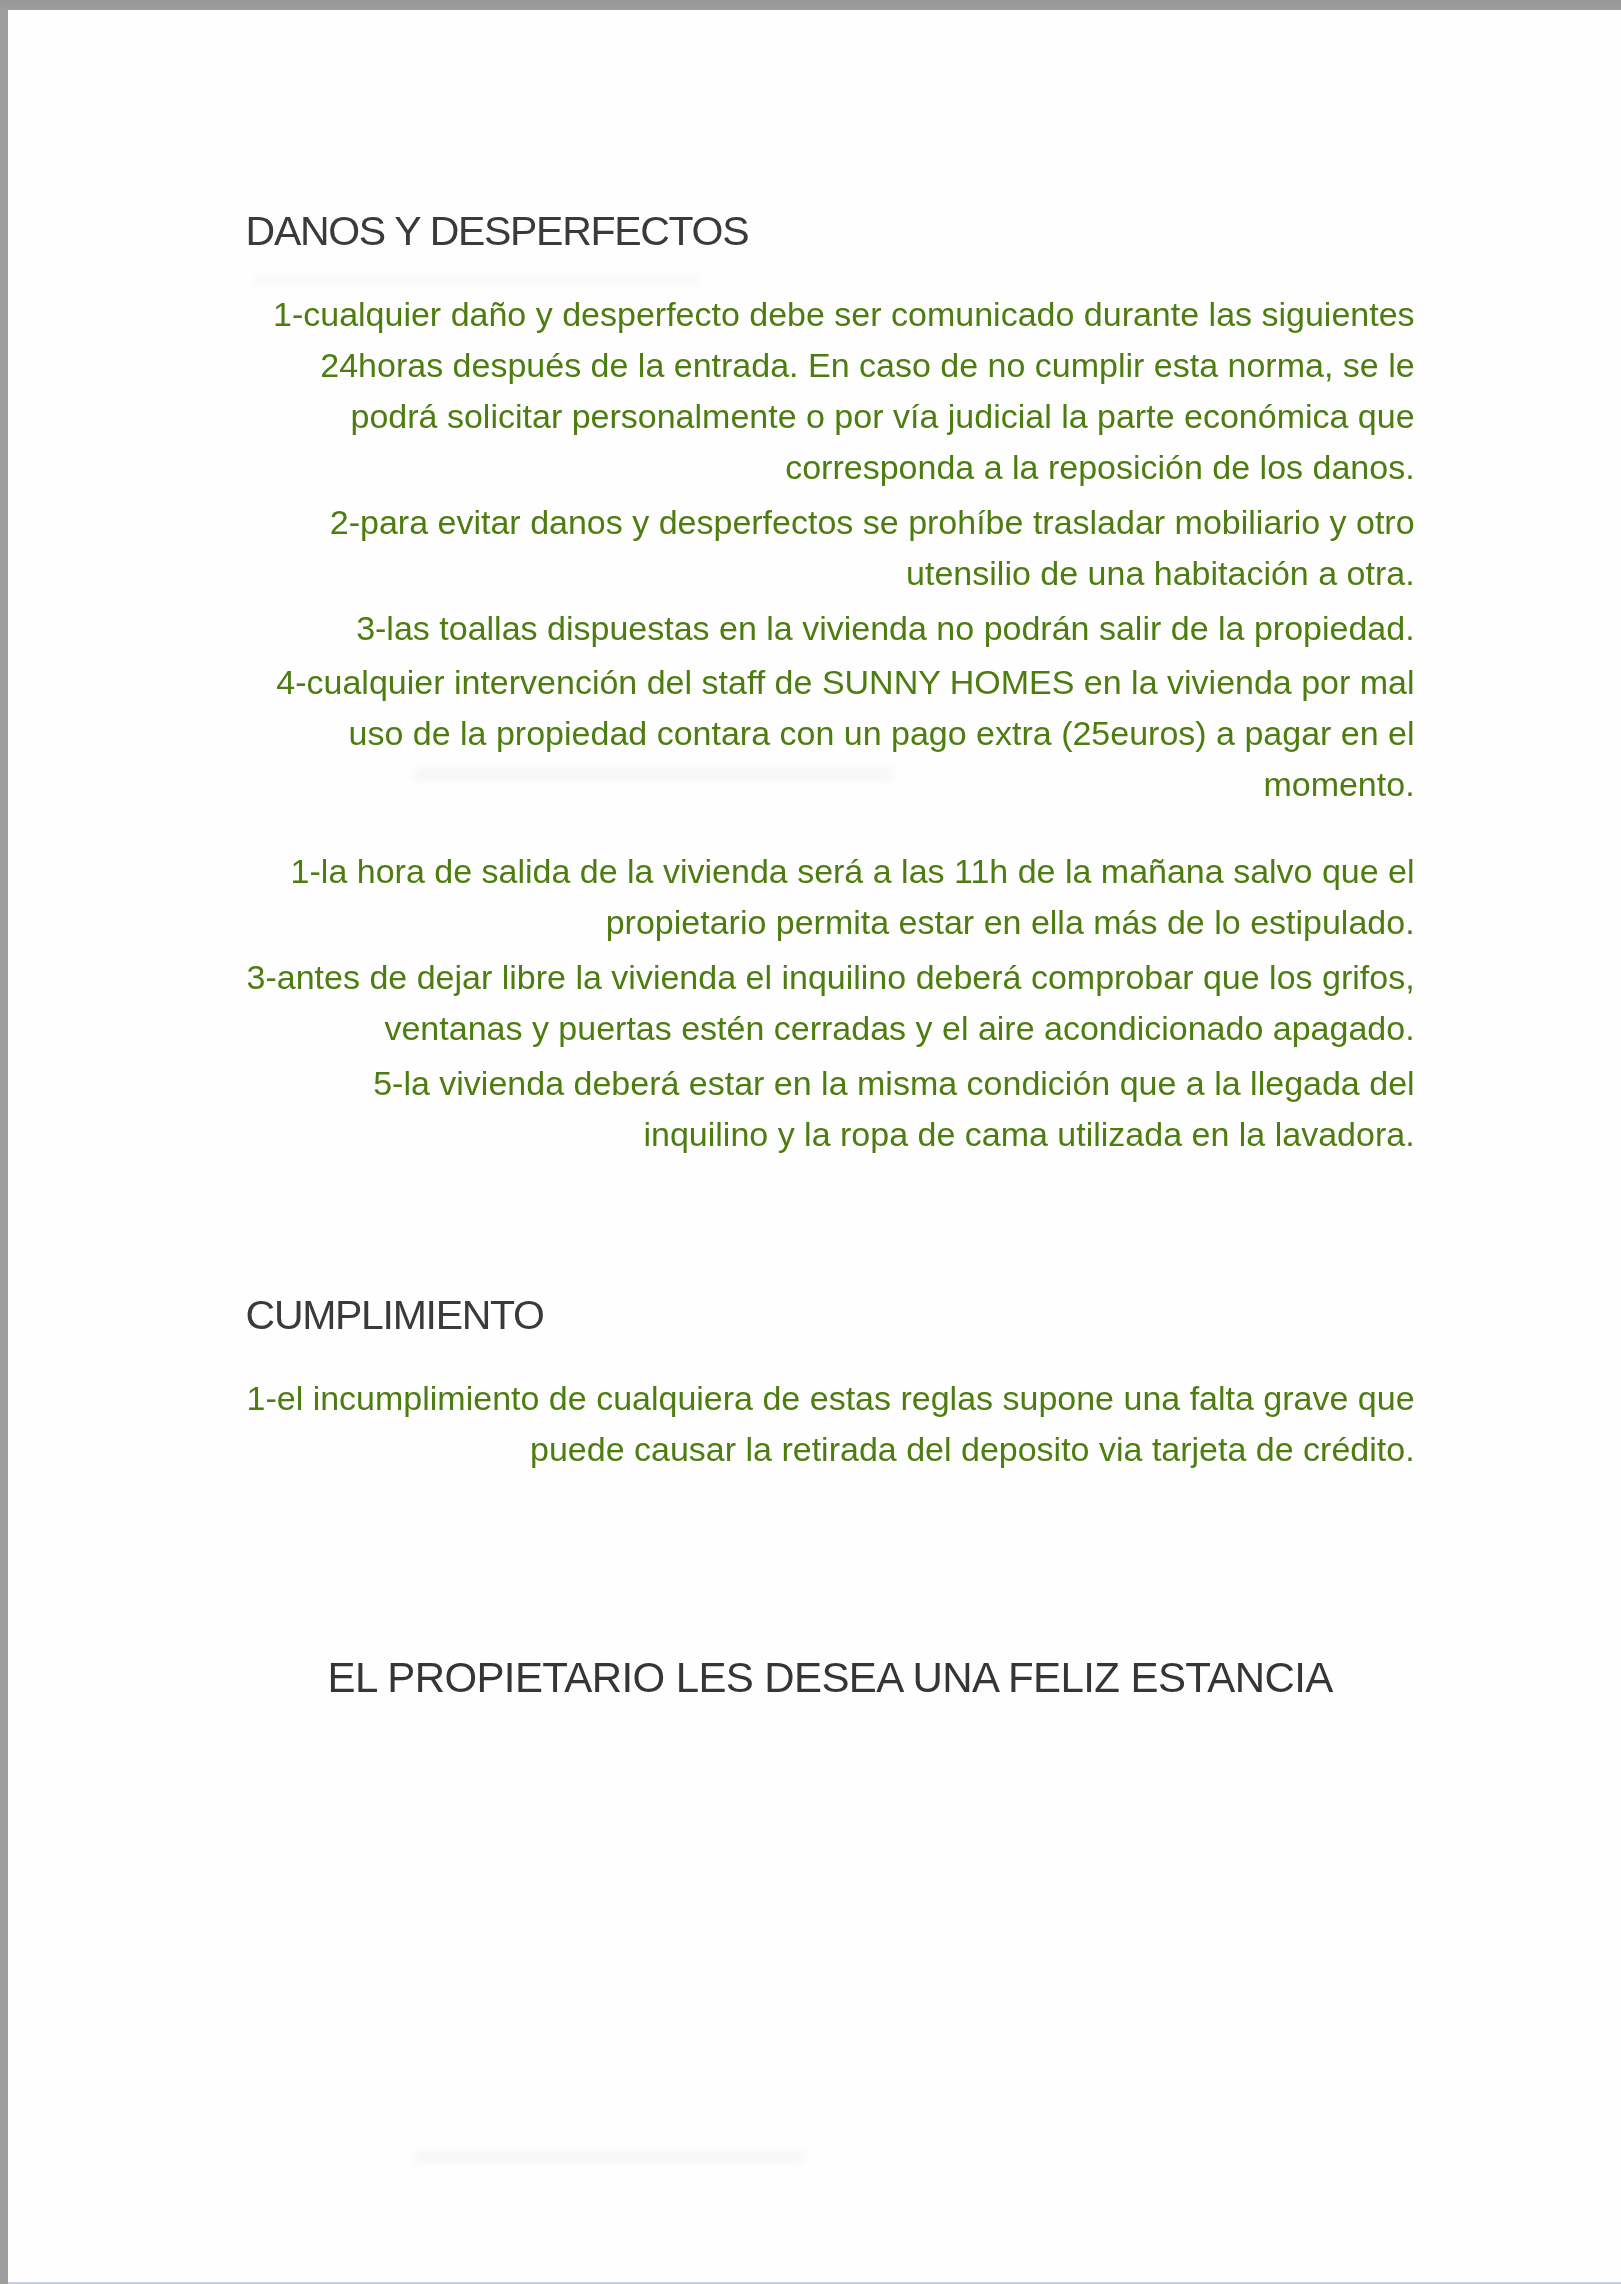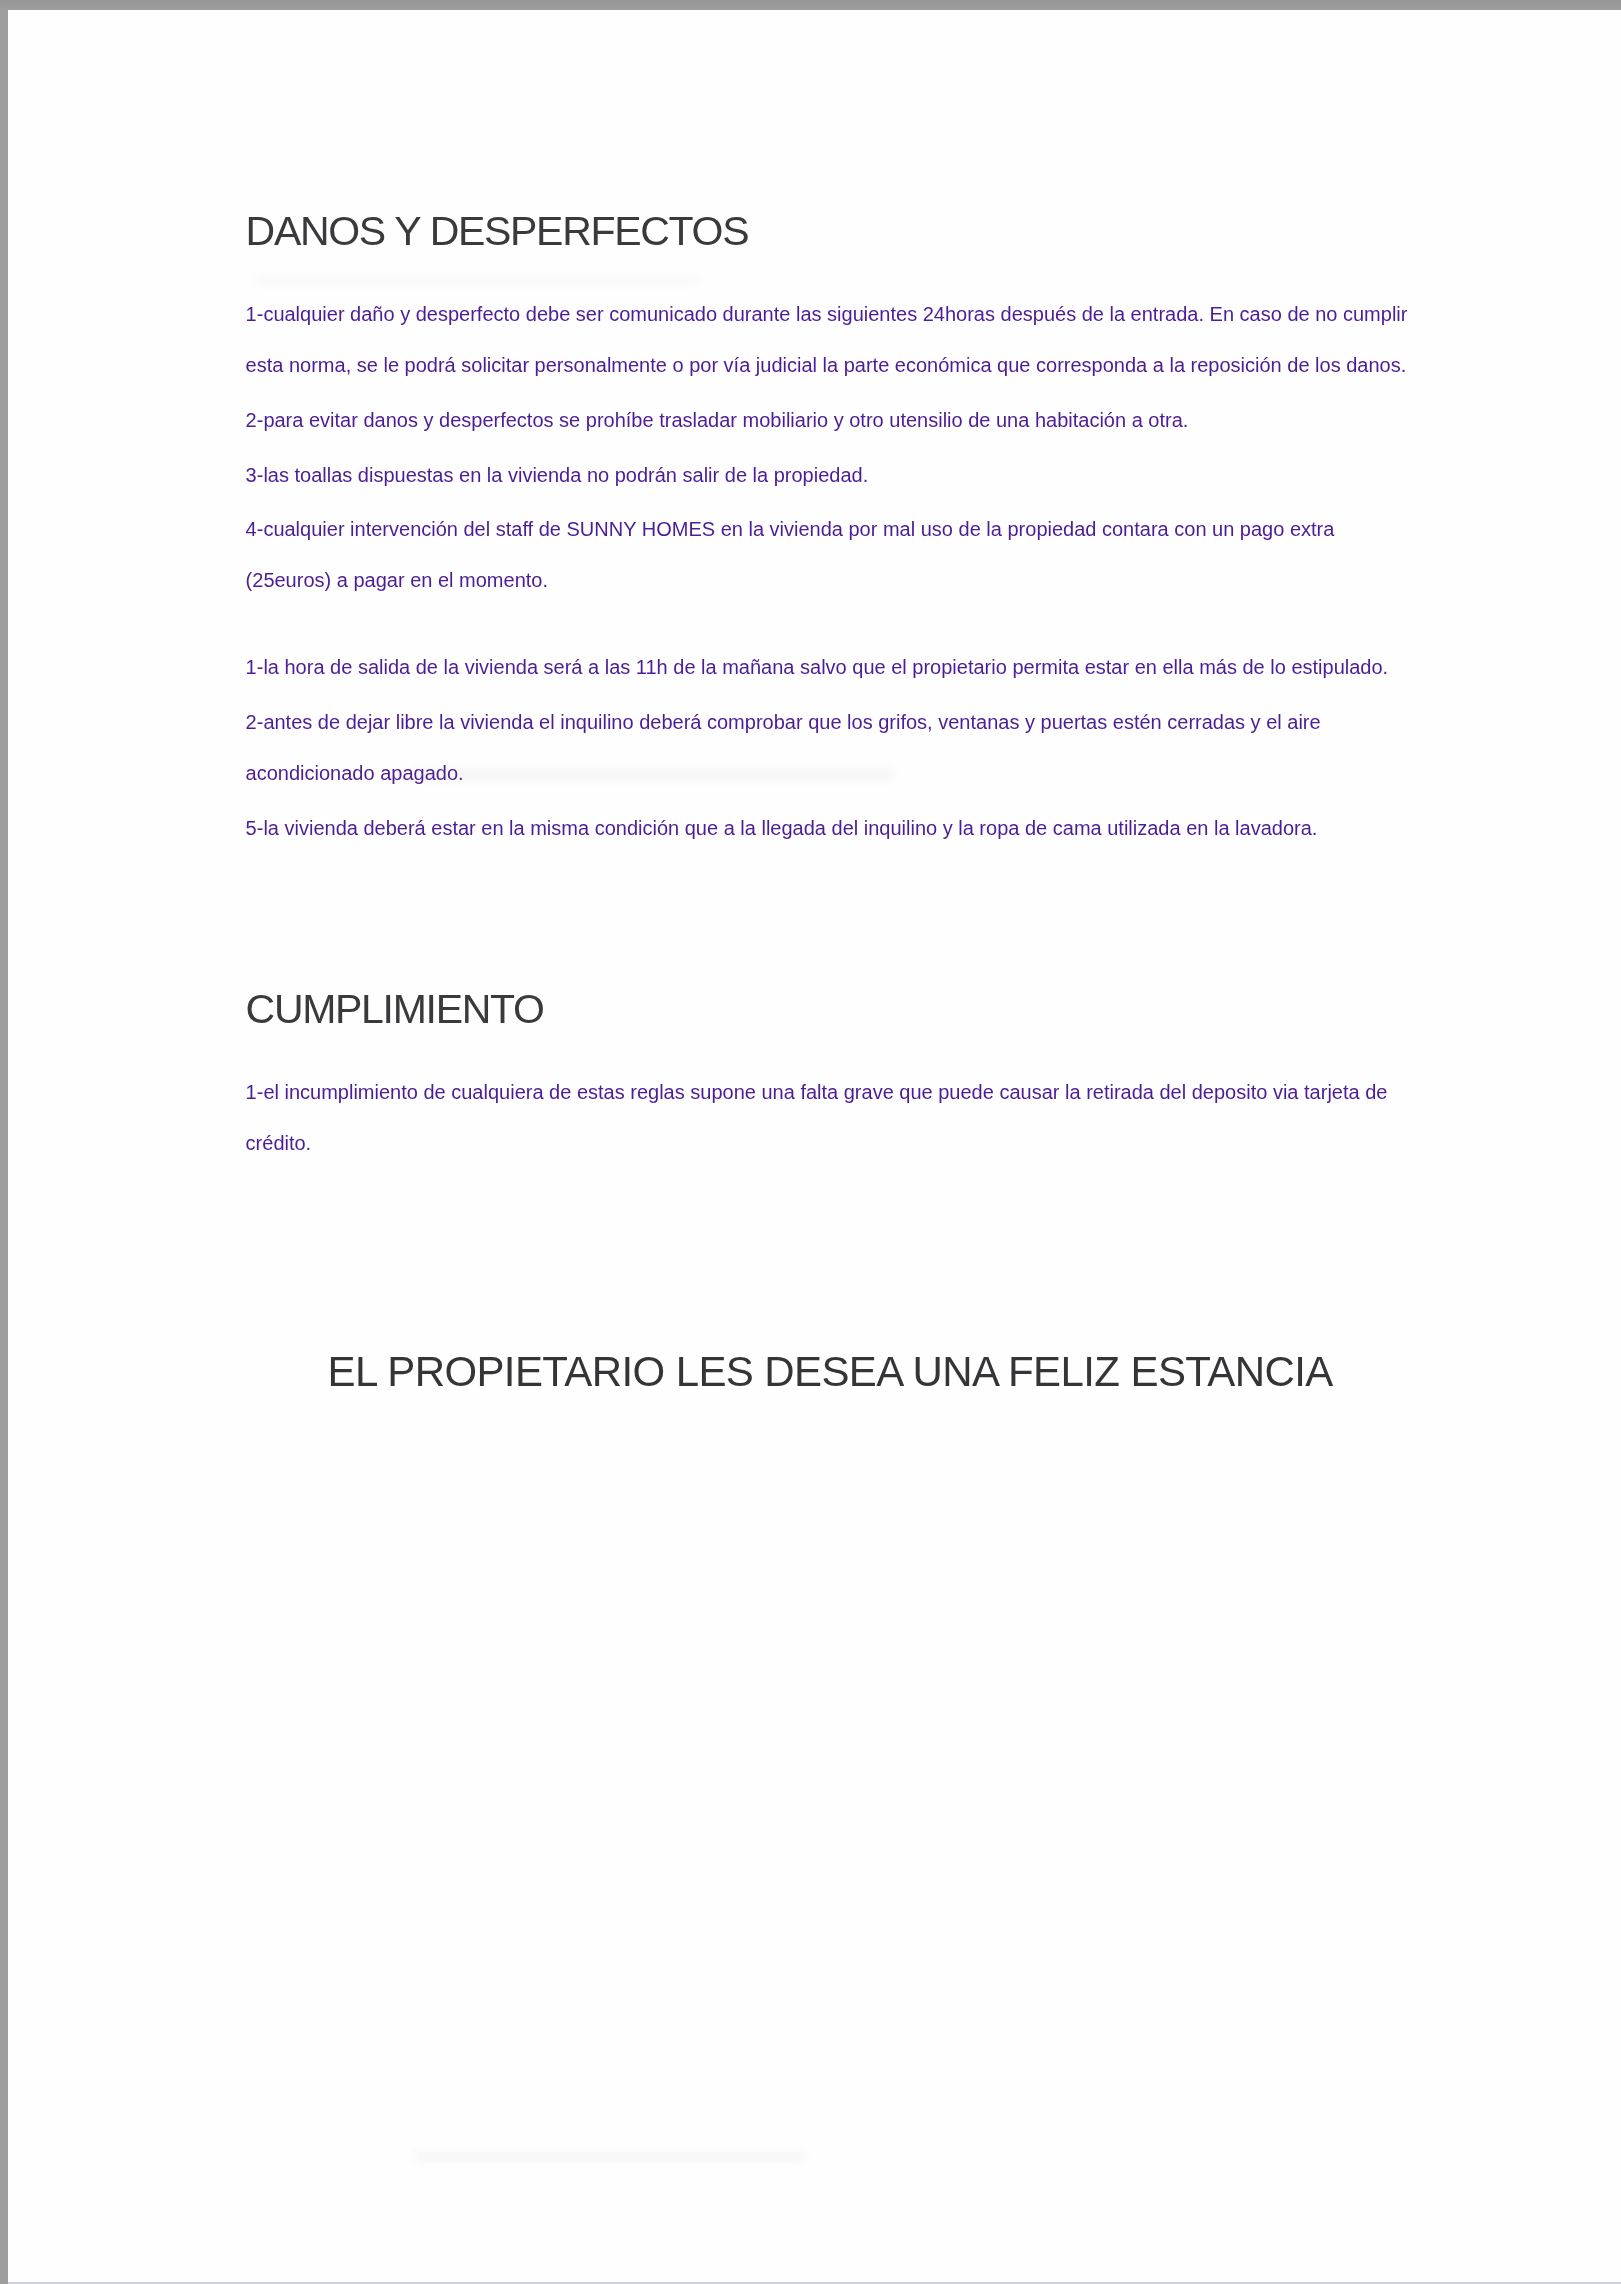--- a/index.html
+++ b/index.html
@@ -41,24 +41,25 @@
     font-weight: 400;
     letter-spacing: -1.3px;
     line-height: 51px;
     color: #3a3a3d;
     white-space: nowrap;
   }
   h1.first-heading { margin-top: 196px; }
   h1.later-heading { margin-top: 130px; }
   p.doc-paragraph {
     margin: 0 0 3.8px 0;
-    font-size: 20px;
+    font-size: 34px;
     line-height: 51px;
     letter-spacing: 0px;
-    color: #4c1d95;
+    color: #4d7c0f;
+    text-align: right;
   }
   .heading-gap { height: 32px; }
   .closing-line {
     margin-top: 177px;
     font-size: 42px;
     font-weight: 400;
     letter-spacing: -0.6px;
     line-height: 51px;
     color: #353538;
     white-space: nowrap;
@@ -91,21 +92,21 @@
 
       <h1 class="doc-heading first-heading">DANOS Y DESPERFECTOS</h1>
       <div class="heading-gap"></div>
       <p class="doc-paragraph">1-cualquier daño y desperfecto debe ser comunicado durante las siguientes 24horas después de la entrada. En caso de no cumplir esta norma, se le podrá solicitar personalmente o por vía judicial la parte económica que corresponda a la reposición de los danos.</p>
       <p class="doc-paragraph">2-para evitar danos y desperfectos se prohíbe trasladar mobiliario y otro utensilio de una habitación a otra.</p>
       <p class="doc-paragraph">3-las toallas dispuestas en la vivienda no podrán salir de la propiedad.</p>
       <p class="doc-paragraph">4-cualquier intervención del staff de SUNNY HOMES en la vivienda por mal uso de la propiedad contara con un pago extra (25euros) a pagar en el momento.</p>
 
       <div class="heading-gap"></div>
       <p class="doc-paragraph">1-la hora de salida de la vivienda será a las 11h de la mañana salvo que el propietario permita estar en ella más de lo estipulado.</p>
-      <p class="doc-paragraph">2-antes de dejar libre la vivienda el inquilino deberá comprobar que los grifos, ventanas y puertas estén cerradas y el aire acondicionado apagado.</p>
+      <p class="doc-paragraph">3-antes de dejar libre la vivienda el inquilino deberá comprobar que los grifos, ventanas y puertas estén cerradas y el aire acondicionado apagado.</p>
       <p class="doc-paragraph">5-la vivienda deberá estar en la misma condición que a la llegada del inquilino y la ropa de cama utilizada en la lavadora.</p>
 
       <h1 class="doc-heading later-heading">CUMPLIMIENTO</h1>
       <div class="heading-gap"></div>
       <p class="doc-paragraph">1-el incumplimiento de cualquiera de estas reglas supone una falta grave que puede causar la retirada del deposito via tarjeta de crédito.</p>
 
       <div class="closing-line">EL PROPIETARIO LES DESEA UNA FELIZ ESTANCIA</div>
 
     </div>
   </div>

